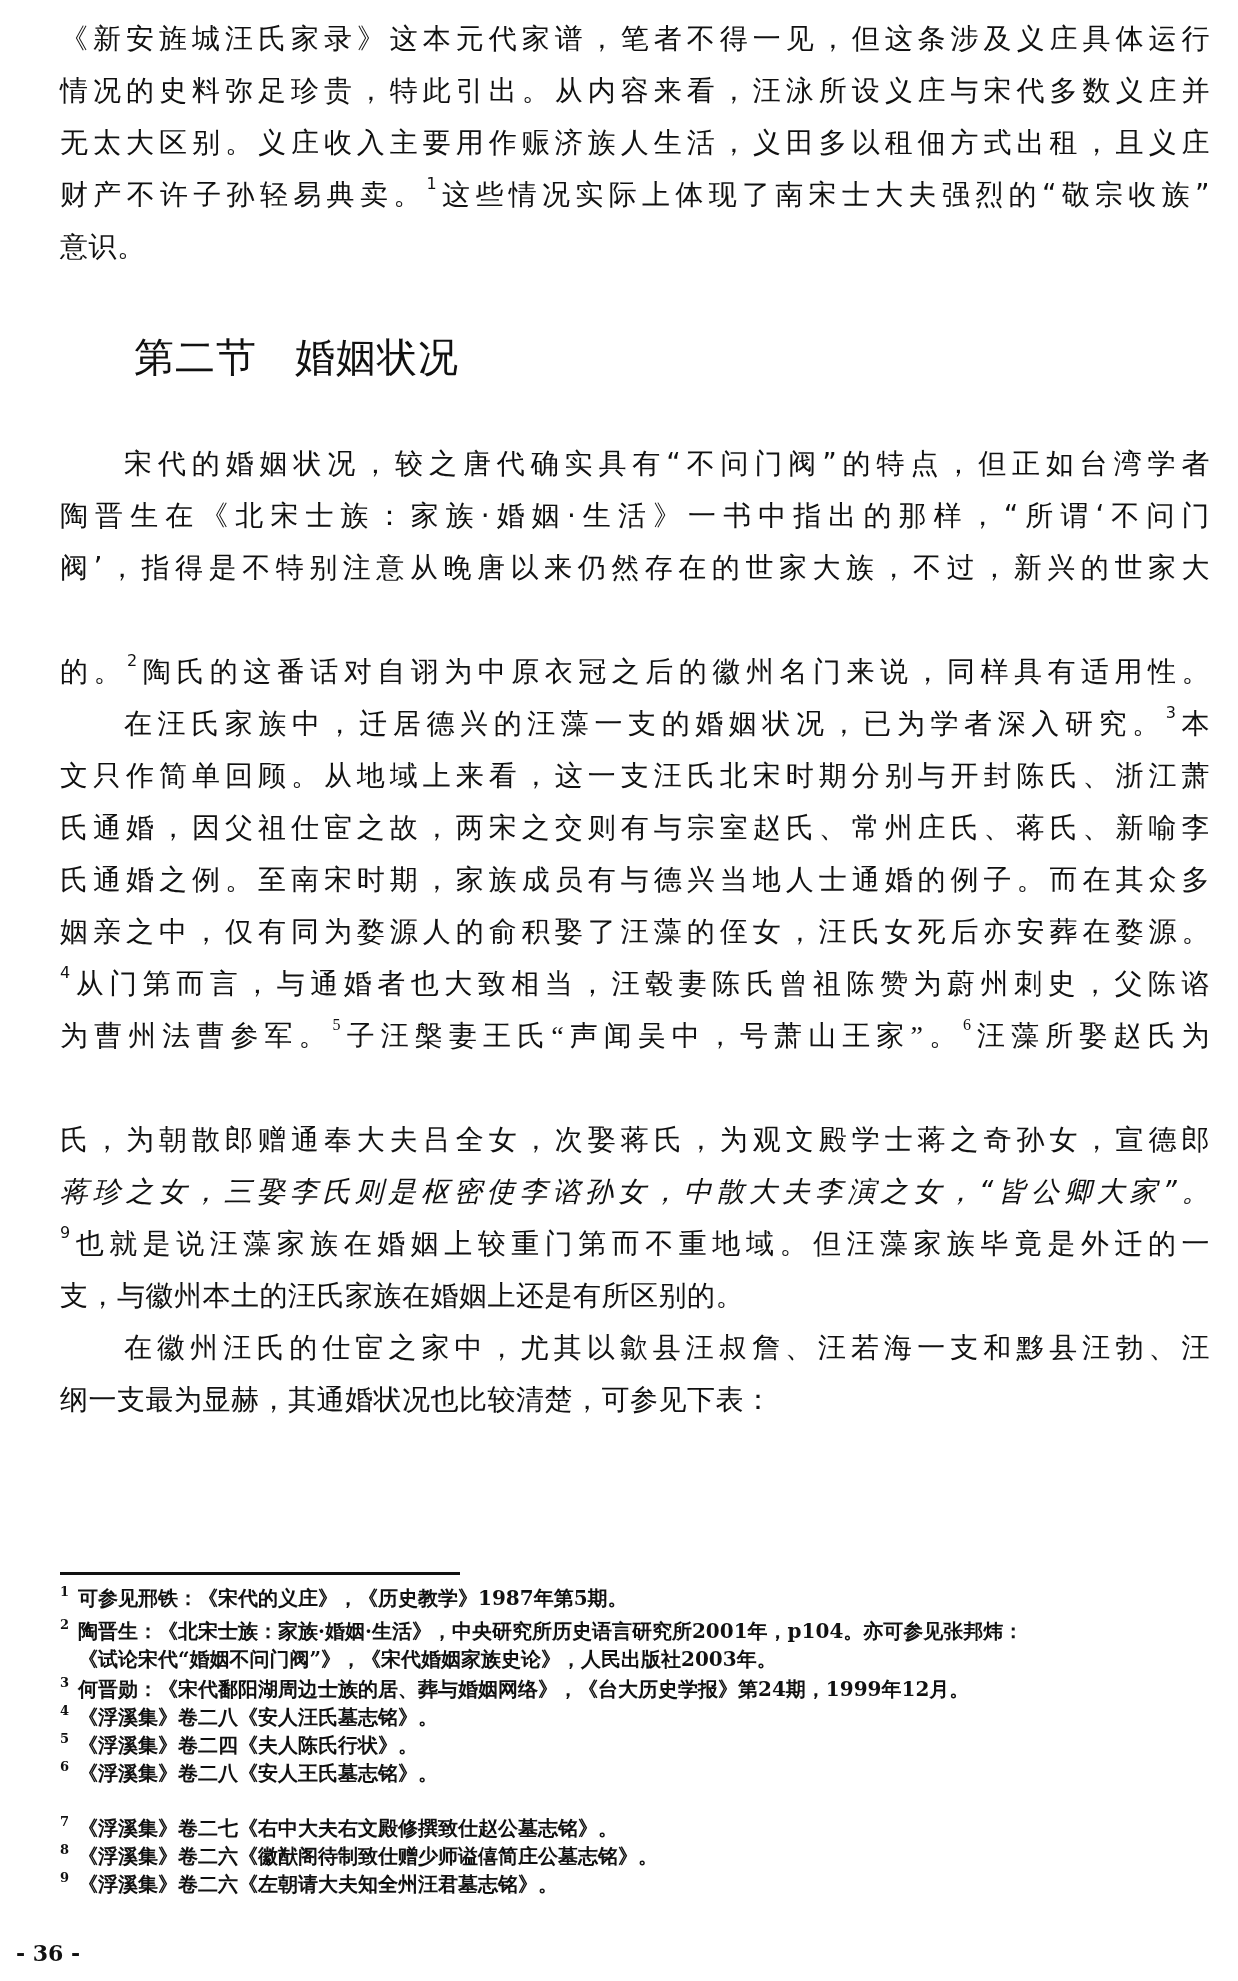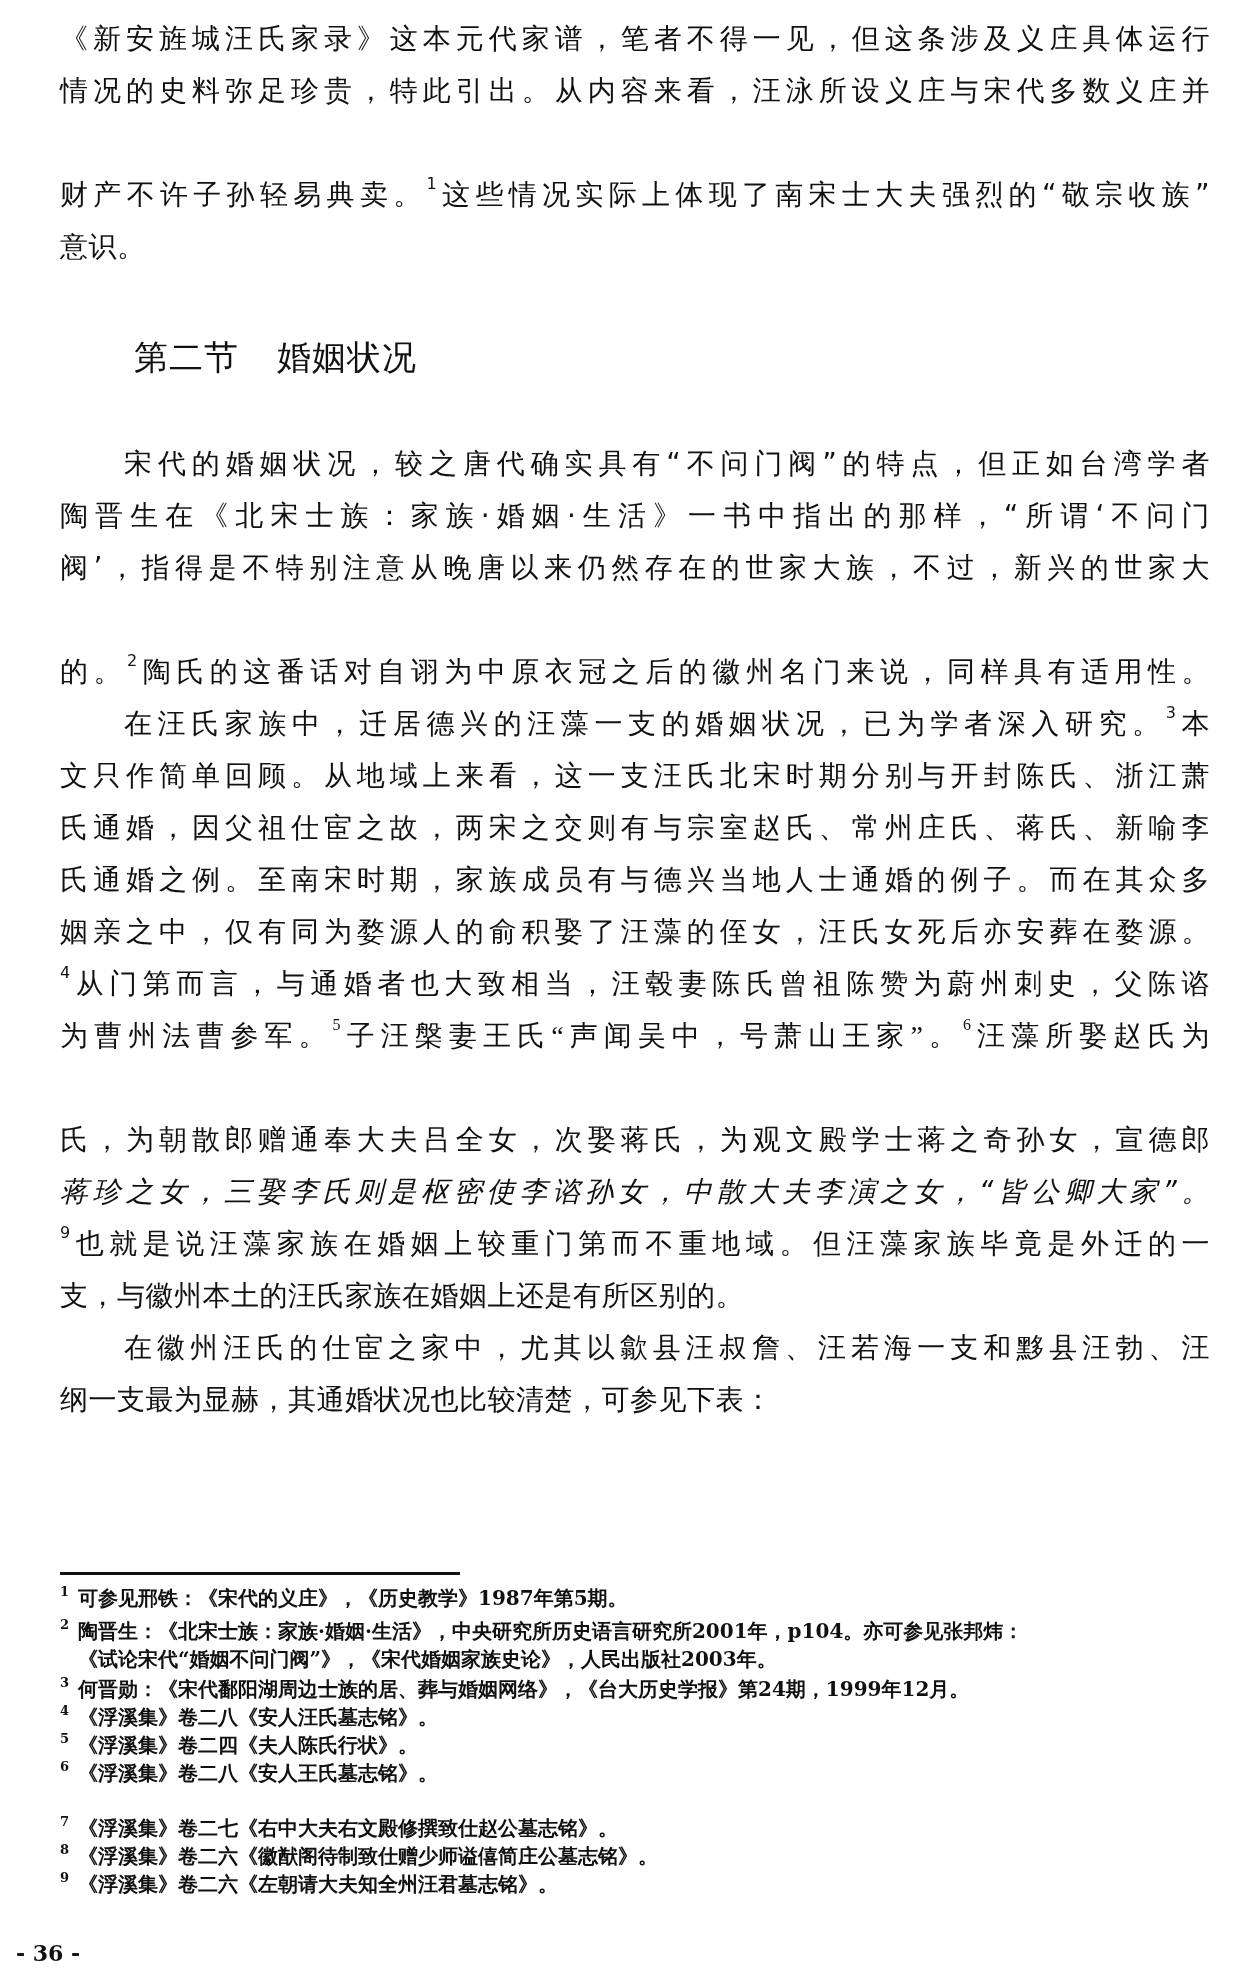--- a/index.html
+++ b/index.html
@@ -13,21 +13,21 @@
       position: absolute; left: 44px; width: 1150px;
       font-size: 28px; line-height: 34px; height: 34px;
       white-space: nowrap; text-align: justify; text-align-last: justify;
       letter-spacing: 0.5px;
     }
     .line.last { text-align-last: left; }
     .line.indent { left: 108px; width: 1086px; }
     sup.fn { font-size: 16px; vertical-align: top; line-height: 16px; position: relative; top: -2px; }
     .heading {
       position: absolute; left: 118px; top: 337px;
-      font-size: 34px; line-height: 40px; white-space: nowrap; letter-spacing: 1px;
+      font-size: 40px; line-height: 40px; white-space: nowrap; letter-spacing: 1px;
     }
     .heading .gap { display: inline-block; width: 38px; }
     .rule { position: absolute; left: 44px; top: 1572px; width: 400px; height: 3px; background: #111; }
     .fnline {
       position: absolute; left: 44px; font-size: 20px; line-height: 26px; height: 26px;
       white-space: nowrap; font-weight: bold;
       font-family: "DejaVu Serif", "Liberation Serif", serif;
     }
     .fnline .num { display: inline-block; width: 18px; font-size: 13px; vertical-align: top; line-height: 14px; }
     .fnline.cont { left: 62px; }
@@ -36,20 +36,21 @@
       font-size: 22px; font-weight: bold; font-family: "DejaVu Serif", "Liberation Serif", serif;
     }
   </style>
 </head>
 <body>
 
 <div class="page">
 
   <div class="line" style="top:22px;">《新安旌城汪氏家录》这本元代家谱，笔者不得一见，但这条涉及义庄具体运行</div>
   <div class="line" style="top:74px;">情况的史料弥足珍贵，特此引出。从内容来看，汪泳所设义庄与宋代多数义庄并</div>
+  <div class="line" style="top:126px;">无太大区别。义庄收入主要用作赈济族人生活，义田多以租佃方式出租，且义庄</div>
   <div class="line" style="top:178px;">
     <span>财产不许子孙轻易典卖。</span><sup class="fn">1</sup><span>这些情况实际上体现了南宋士大夫强烈的“敬宗收族”</span>
   </div>
   <div class="line last" style="top:230px;">意识。</div>
 
   <div class="heading">
     <span>第二节</span><span class="gap"></span><span>婚姻状况</span>
   </div>
 
   <div class="line indent" style="top:447px;">宋代的婚姻状况，较之唐代确实具有“不问门阀”的特点，但正如台湾学者</div>

